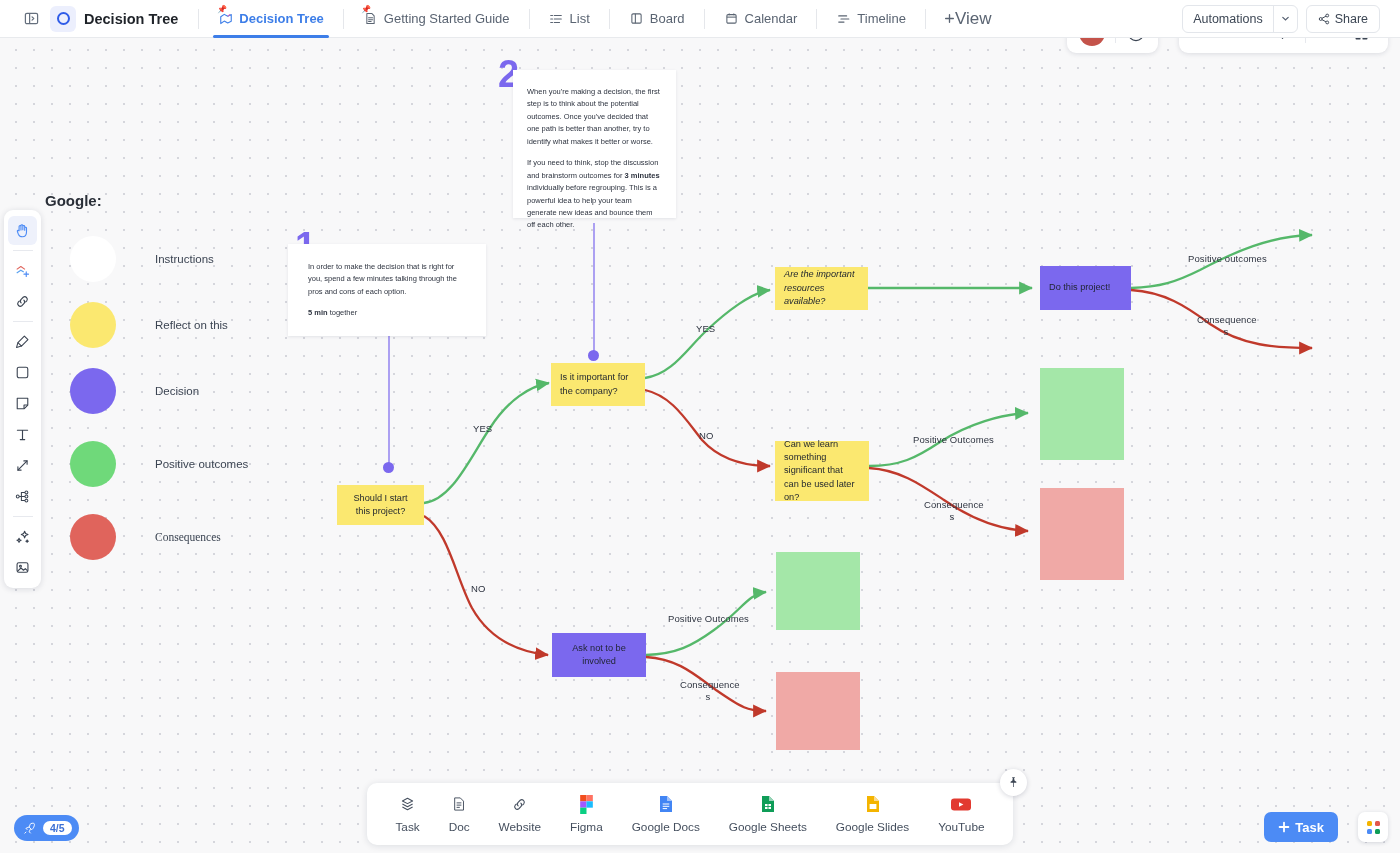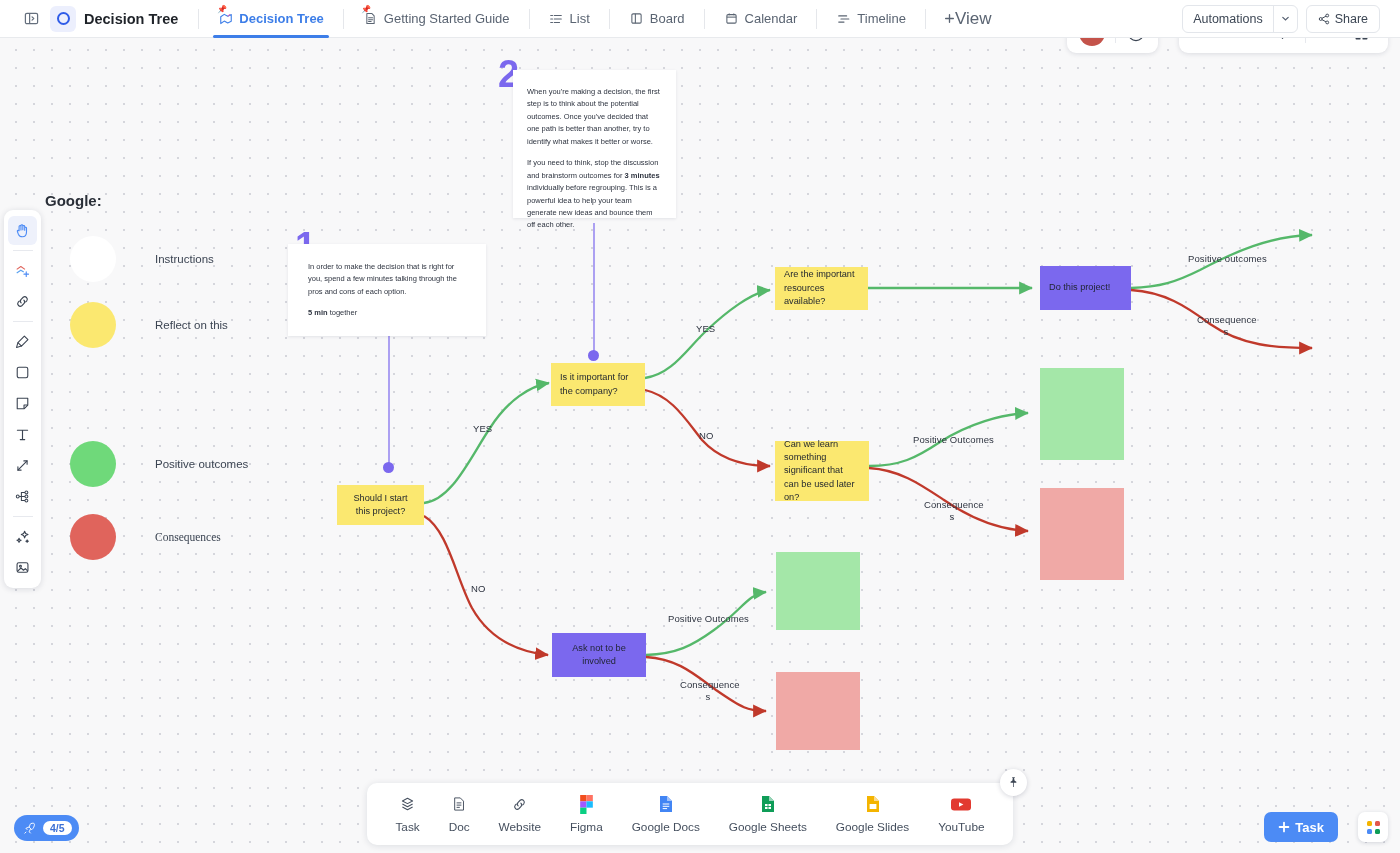--- a/index.html
+++ b/index.html
@@ -316,20 +316,24 @@
 
     <div class="legend-title">Google:</div>
     <div class="legend-row" style="left:70px; top:264px;">
       <div class="legend-dot" style="background:#fbe870;"></div>
       <div class="legend-lbl">Reflect on this</div>
     </div>
     <div class="legend-row" style="left:70px; top:198px;">
       <div class="legend-dot" style="background:#ffffff;"></div>
       <div class="legend-lbl">Instructions</div>
     </div>
+    <div class="legend-row" style="left:70px; top:330px;">
+      <div class="legend-dot" style="background:#7b68ee;"></div>
+      <div class="legend-lbl">Decision</div>
+    </div>
     <div class="legend-row" style="left:70px; top:403px;">
       <div class="legend-dot" style="background:#6fd97a;"></div>
       <div class="legend-lbl">Positive outcomes</div>
     </div>
     <div class="legend-row" style="left:70px; top:476px;font-family:Liberation Serif, serif;">
       <div class="legend-dot" style="background:#e0645c;"></div>
       <div class="legend-lbl">Consequences</div>
     </div>
 
     <div class="bignum" style="left:295px; top:189px;">1</div>
@@ -349,21 +353,21 @@
     <div class="purple-dot" style="left:383px; top:424px;"></div>
 
     <div class="snote yellow" style="left:337px; top:447px; width:87px; height:40px; justify-content:center; text-align:center;">
       <span>Should I start this project?</span>
     </div>
 
     <div class="snote yellow" style="left:551px; top:325px; width:94px; height:43px;">
       <span>Is it important for the company?</span>
     </div>
 
-    <div class="snote yellow" style="left:775px; top:229px; width:93px; height:43px;">
+    <div class="snote yellow" style="left:775px; top:229px; width:93px; height:43px;font-style:italic;">
       <span>Are the important resources available?</span>
     </div>
 
     <div class="snote yellow" style="left:775px; top:403px; width:94px; height:60px;">
       <span>Can we learn something significant that can be used later on?</span>
     </div>
 
     <div class="snote purple" style="left:1040px; top:228px; width:91px; height:44px; color:#1f2430;">
       <span>Do this project!</span>
     </div>

